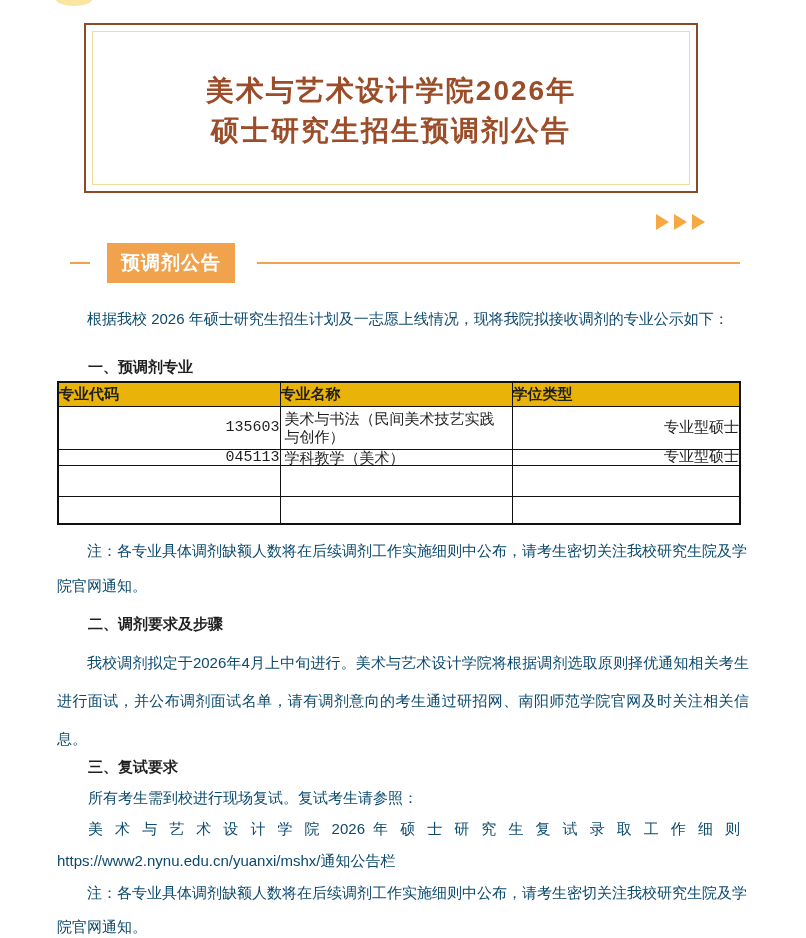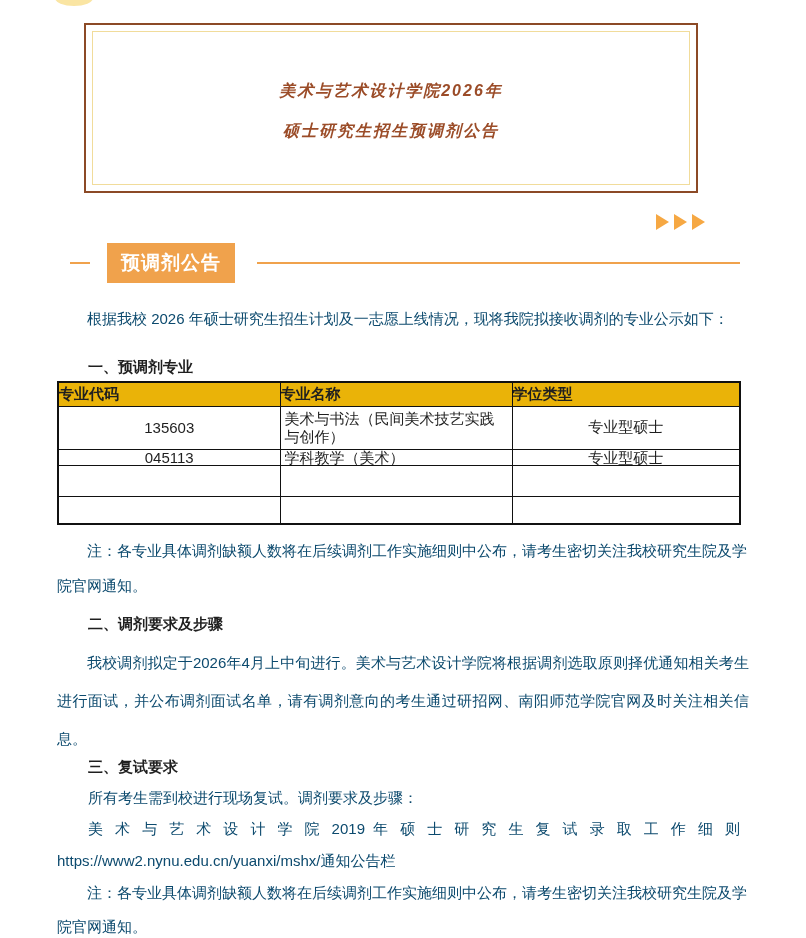--- a/index.html
+++ b/index.html
@@ -22,23 +22,22 @@
     left:84px; top:23px; width:614px; height:170px;
     border:2px solid #8C4A26; background:#ffffff;
   }
   .title-box-inner {
     position:absolute; left:6px; top:6px; right:6px; bottom:6px;
     border:1.5px solid #F1DC9B;
     display:flex; flex-direction:column; justify-content:center; align-items:center;
     gap:14px; padding-top:6px;
   }
   .title-line {
-    font-size:16px; font-weight:bold; letter-spacing:2px; color:#9B4C28;
+    font-size:28px; font-weight:bold; letter-spacing:2px; color:#9B4C28;
     line-height:26px;
-    font-style:italic;
   }
 
   
   .arrows { left:656px; top:214px; display:flex; gap:5px; }
   .tri {
     width:0; height:0;
     border-top:8px solid transparent; border-bottom:8px solid transparent;
     border-left:13px solid #F6A843;
   }
 
@@ -61,21 +60,21 @@
 
   
   .tbl-wrap { left:57px; top:381px; }
   table { border-collapse:collapse; table-layout:fixed; width:682px; border:2px solid #111; }
   th, td { border:1px solid #111; font-size:15px; vertical-align:middle; overflow:hidden; }
   th {
     background:#eab308; text-align:left; 
     font-weight:bold; height:24px;
   }
   col.c1 { width:222px; } col.c2 { width:232px; } col.c3 { width:228px; }
-  td.code, td.degree { text-align:center; }
+  td.code, td.degree { text-align:right;font-family:Liberation Mono, monospace; }
   td.name { text-align:left; padding:3px 4px; line-height:18px; }
   tr.r1 td { height:34px; }
   tr.r2 td { height:15px; line-height:15px; padding-top:0; padding-bottom:0; }
   tr.r3 td { height:31px; }
   tr.r4 td { height:28px; }
 
   .note1 { left:57px; top:533px; width:692px; line-height:35px; text-indent:2em; }
   .para2 { left:57px; top:644px; width:692px; line-height:38px; text-indent:2em; text-align:justify; }
   .s3-line1 { left:88px; top:786px; width:660px; line-height:24px; }
   .s3-just {
@@ -147,16 +146,16 @@
   </tbody>
     </table>
 </div>
 
 <div class="abs para note1">注：各专业具体调剂缺额人数将在后续调剂工作实施细则中公布，请考生密切关注我校研究生院及学院官网通知。</div>
 
 <div class="abs heading h2">二、调剂要求及步骤</div>
 <div class="abs para para2">我校调剂拟定于2026年4月上中旬进行。美术与艺术设计学院将根据调剂选取原则择优通知相关考生进行面试，并公布调剂面试名单，请有调剂意向的考生通过研招网、南阳师范学院官网及时关注相关信息。</div>
 
 <div class="abs heading h3">三、复试要求</div>
-<div class="abs para s3-line1">所有考生需到校进行现场复试。调剂要求及步骤：</div>
-<div class="abs para s3-just">美 术 与 艺 术 设 计 学 院 2019 年 硕 士 研 究 生 复 试 录 取 工 作 细 则</div>
+<div class="abs para s3-line1">所有考生需到校进行现场复试。复试考生请参照：</div>
+<div class="abs para s3-just">美 术 与 艺 术 设 计 学 院 2026 年 硕 士 研 究 生 复 试 录 取 工 作 细 则</div>
 <div class="abs para s3-url">https://www2.nynu.edu.cn/yuanxi/mshx/通知公告栏</div>
 <div class="abs para note2">注：各专业具体调剂缺额人数将在后续调剂工作实施细则中公布，请考生密切关注我校研究生院及学院官网通知。</div>
 
 </body></html>

